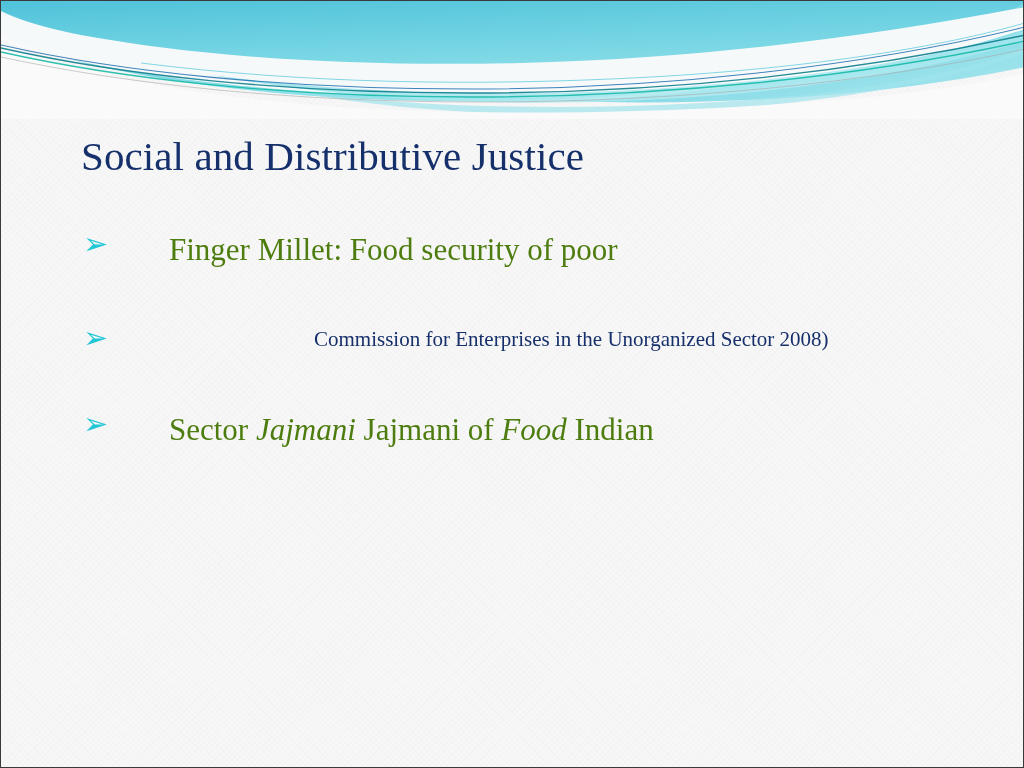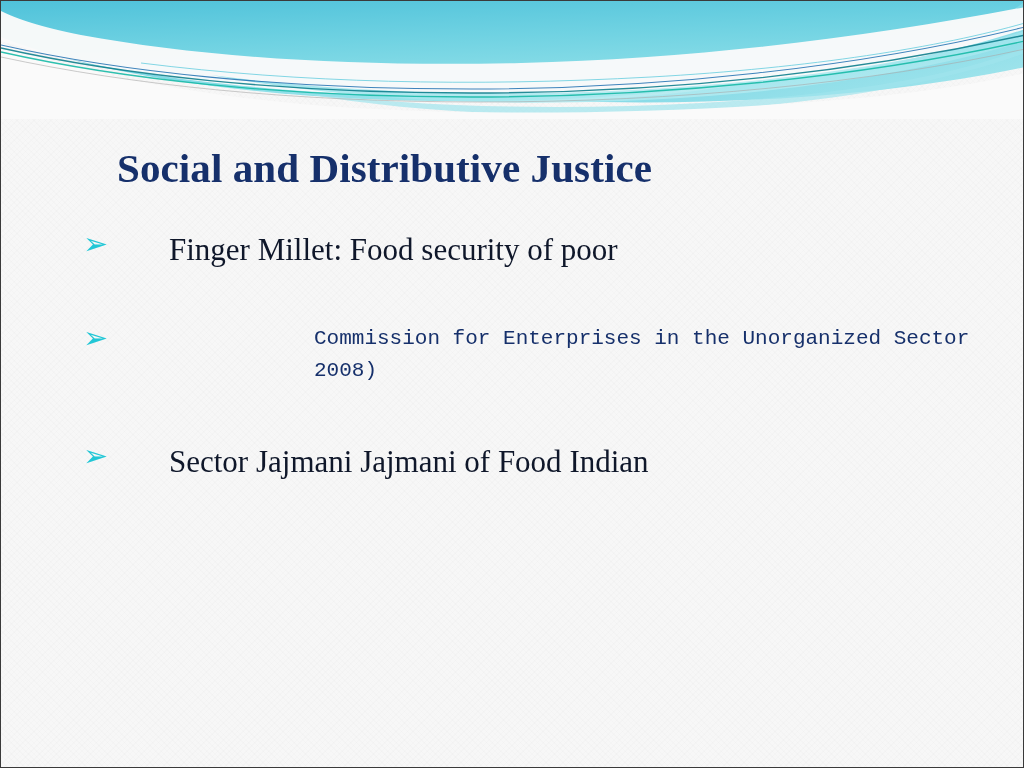--- a/index.html
+++ b/index.html
@@ -49,27 +49,26 @@
   
   .content {
     position: absolute;
     inset: 0;
     z-index: 3;
   }
 
   .slide-title {
     position: absolute;
     left: 80px;
-    top: 116px;
+    top: 104px;
     font-size: 41px;
-    font-weight: bold;
+    font-weight: normal;
     color: #16306b;
     letter-spacing: 0.1px;
     white-space: nowrap;
-    margin-left: 36px;
   }
 
   .bullet-list {
     position: absolute;
     left: 80px;
     top: 228px;
     width: 910px;
   }
 
   .bullet-row {
@@ -87,37 +86,37 @@
     line-height: 1;
     color: #22C7D6;
     font-size: 30px;
     font-family: "DejaVu Sans", sans-serif;
   }
 
   .bullet-text {
     display: block;
     font-size: 31px;
     line-height: 42px;
-    color: #0f172a;
+    color: #4d7c0f;
   }
 
   .bullet-text .cite {
     font-size: 21px;
   }
 
   .bullet-text .it {
+    font-style: italic;
   }
 
   .cite-line {
     display: block;
     font-size: 21px;
     line-height: 32px;
     color: #16306b;
     padding-left: 145px;
-    font-family: Liberation Mono, monospace;
   }
 
   .gap-small { height: 52px; }
   .gap-large { height: 54px; }
 </style>
 </head>
 <body>
 
 <div class="slide">
 

